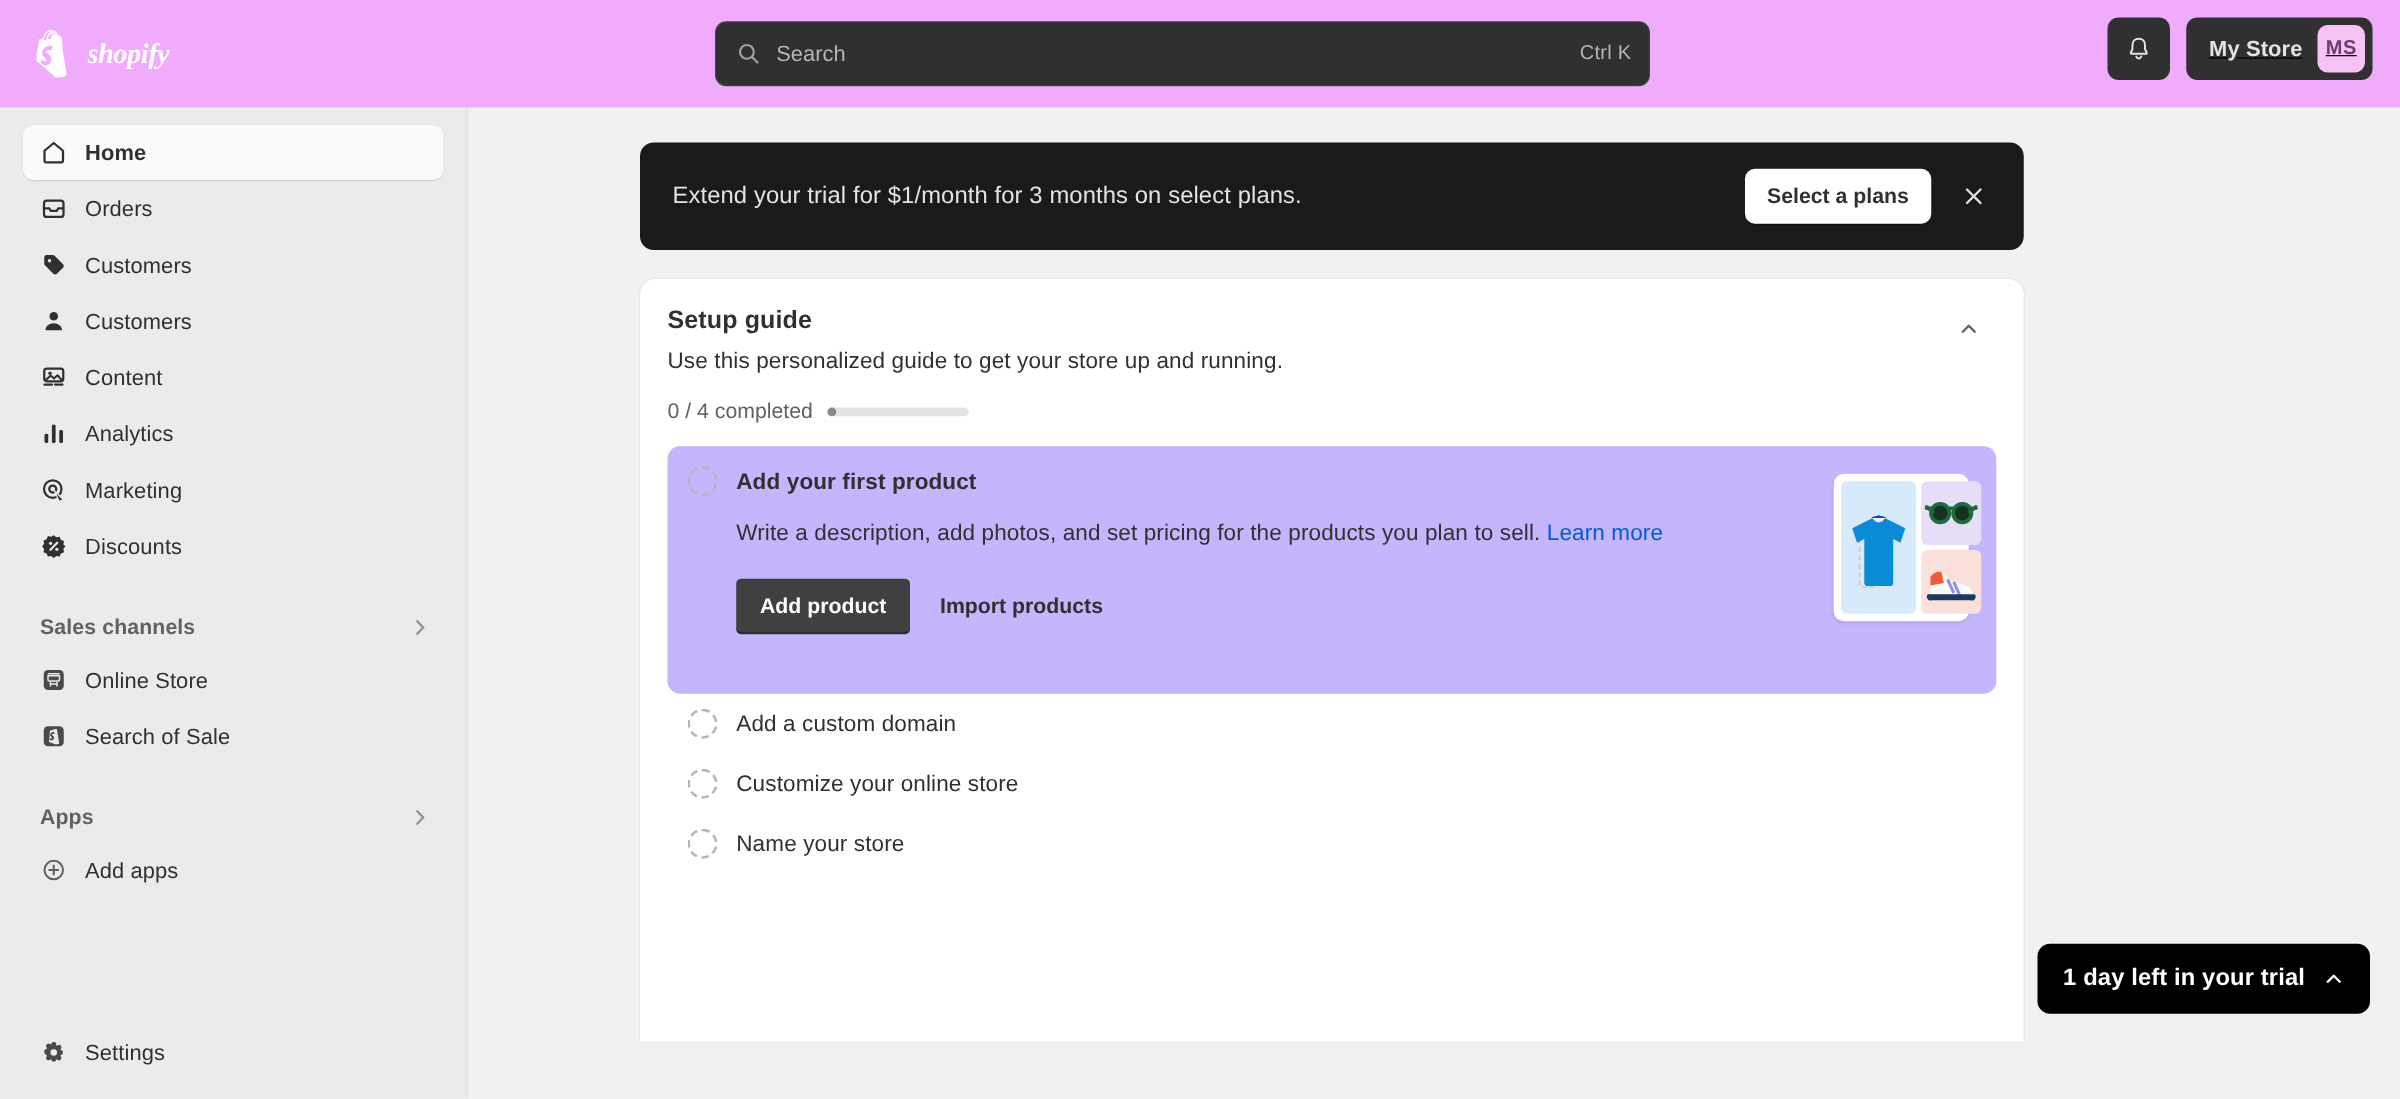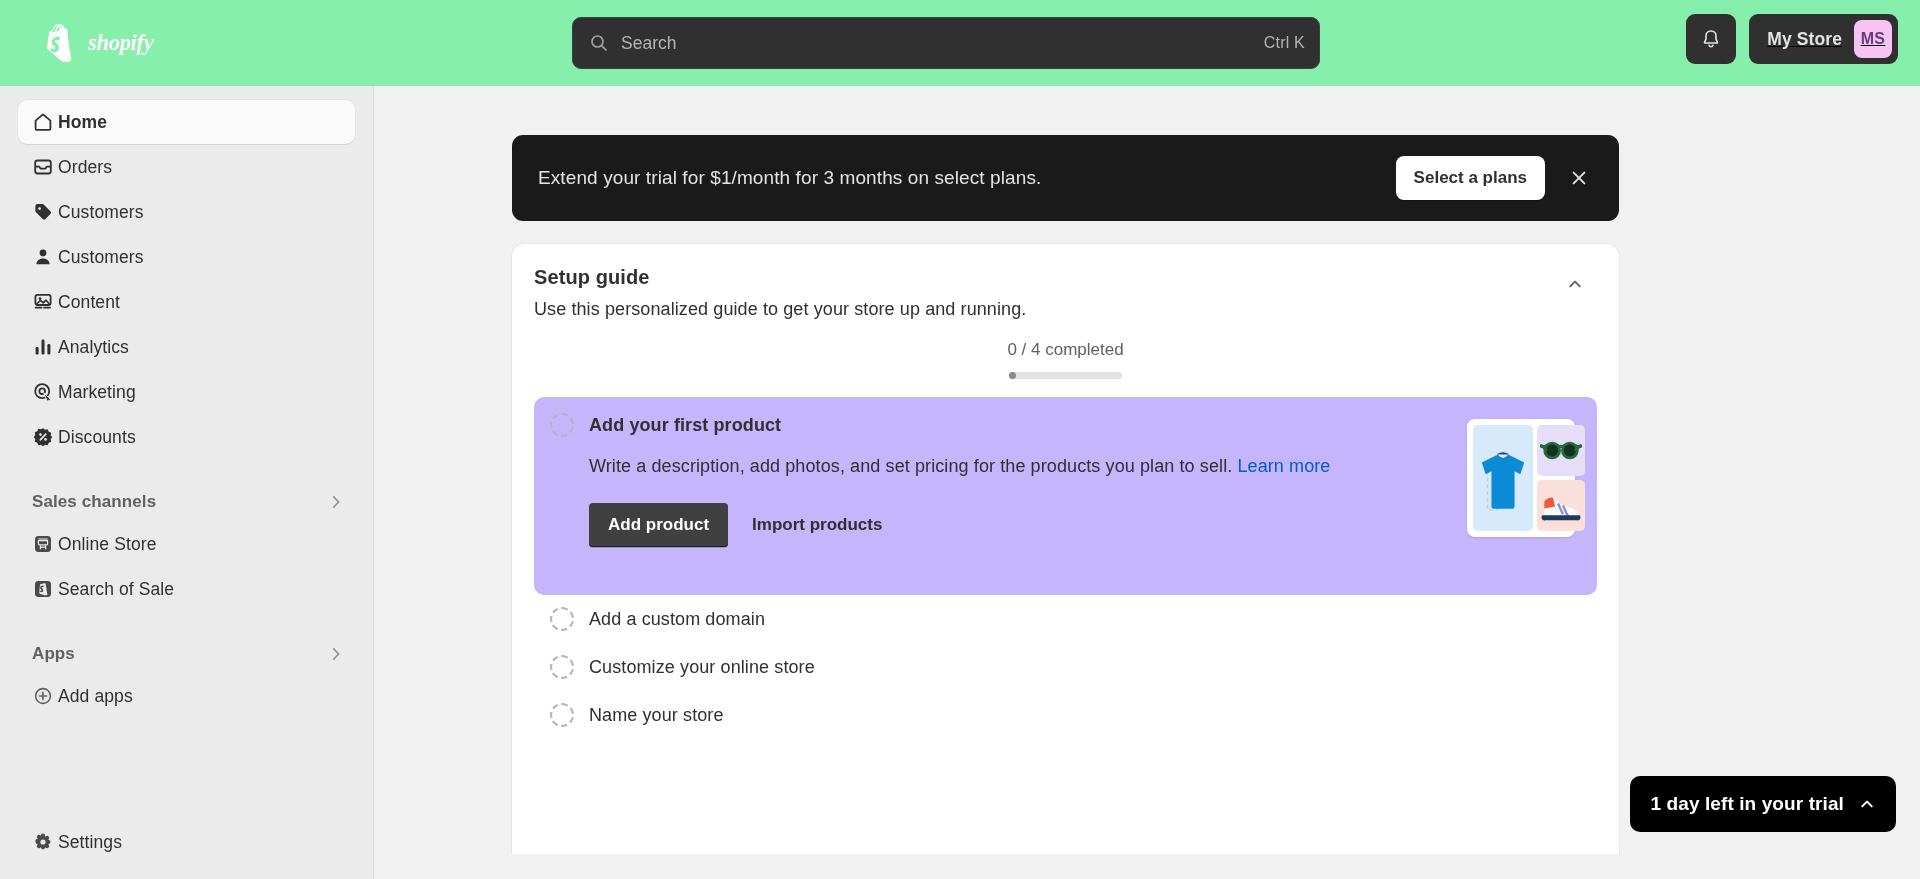--- a/index.html
+++ b/index.html
@@ -9,24 +9,23 @@
     overflow: hidden;
     font-family: "Liberation Sans", sans-serif;
     background: #f1f1f1;
     -webkit-font-smoothing: antialiased;
   }
 
   
   .topbar {
     position: absolute; top: 0; left: 0;
     width: 1920px; height: 86px;
-    background: #86efac;
+    background: #f0abfc;
     display: flex; align-items: center;
     z-index: 50;
-    padding-left: 18px;
   }
   .logo-wrap {
     display: flex; align-items: center; gap: 10px;
     margin-left: 26px;
   }
   .logo-mark { width: 34px; height: 38px; display: block; }
   .logo-word { height: 27px; display: block; }
 
   .search-wrap {
     position: absolute; left: 572px; top: 17px;
@@ -83,21 +82,21 @@
     position: absolute; top: 86px; left: 0;
     width: 374px; height: 793px;
     background: #ebebeb;
     border-right: 1px solid #e0e0e0;
     padding: 14px 18px 0 18px;
     z-index: 40;
   }
   .nav-item {
     display: flex; align-items: center;
     height: 44px; padding: 0 10px 0 14px;
-    border-radius: 9px; gap: 4px;
+    border-radius: 9px; gap: 14px;
     cursor: pointer; margin-bottom: 1px;
     color: #303030;
   }
   .nav-item.active {
     background: #fafafa;
     box-shadow: 0 1px 0 rgba(0,0,0,.07), 0 0 0 .5px rgba(0,0,0,.05);
   }
   .nav-item.active .nav-label { font-weight: 600; }
   .nav-icon {
     width: 22px; height: 22px; flex: 0 0 22px;
@@ -120,21 +119,21 @@
   }
   .chev-right { width: 18px; height: 18px; opacity: .65; }
 
   .settings-row {
     position: absolute; left: 18px; bottom: 14px;
     width: 338px;
   }
 
   
   .main {
-    position: absolute; top: 102px; left: 375px;
+    position: absolute; top: 81px; left: 375px;
     width: 1545px; height: 752px;
     background: #f1f1f1;
     overflow: hidden;
   }
 
   
   .banner {
     position: absolute; left: 137px; top: 33px;
     width: 1107px; height: 86px;
     background: #1a1a1a; border-radius: 11px;
@@ -185,21 +184,20 @@
     background: transparent; border: none;
     width: 36px; height: 36px; border-radius: 8px;
     display: flex; align-items: center; justify-content: center;
     cursor: pointer; margin-right: 4px;
   }
   .card-collapse svg { width: 20px; height: 20px; }
 
   .progress-row {
     display: flex; align-items: center; gap: 12px;
     margin-top: 20px;
-    flex-direction: column;
   }
   .progress-label { font-size: 17px; color: #616161; }
   .progress-track {
     width: 113px; height: 7px; border-radius: 4px;
     background: #e3e3e3; position: relative;
   }
   .progress-dot {
     position: absolute; left: 0; top: 0;
     width: 7px; height: 7px; border-radius: 4px;
     background: #8a8a8a;

